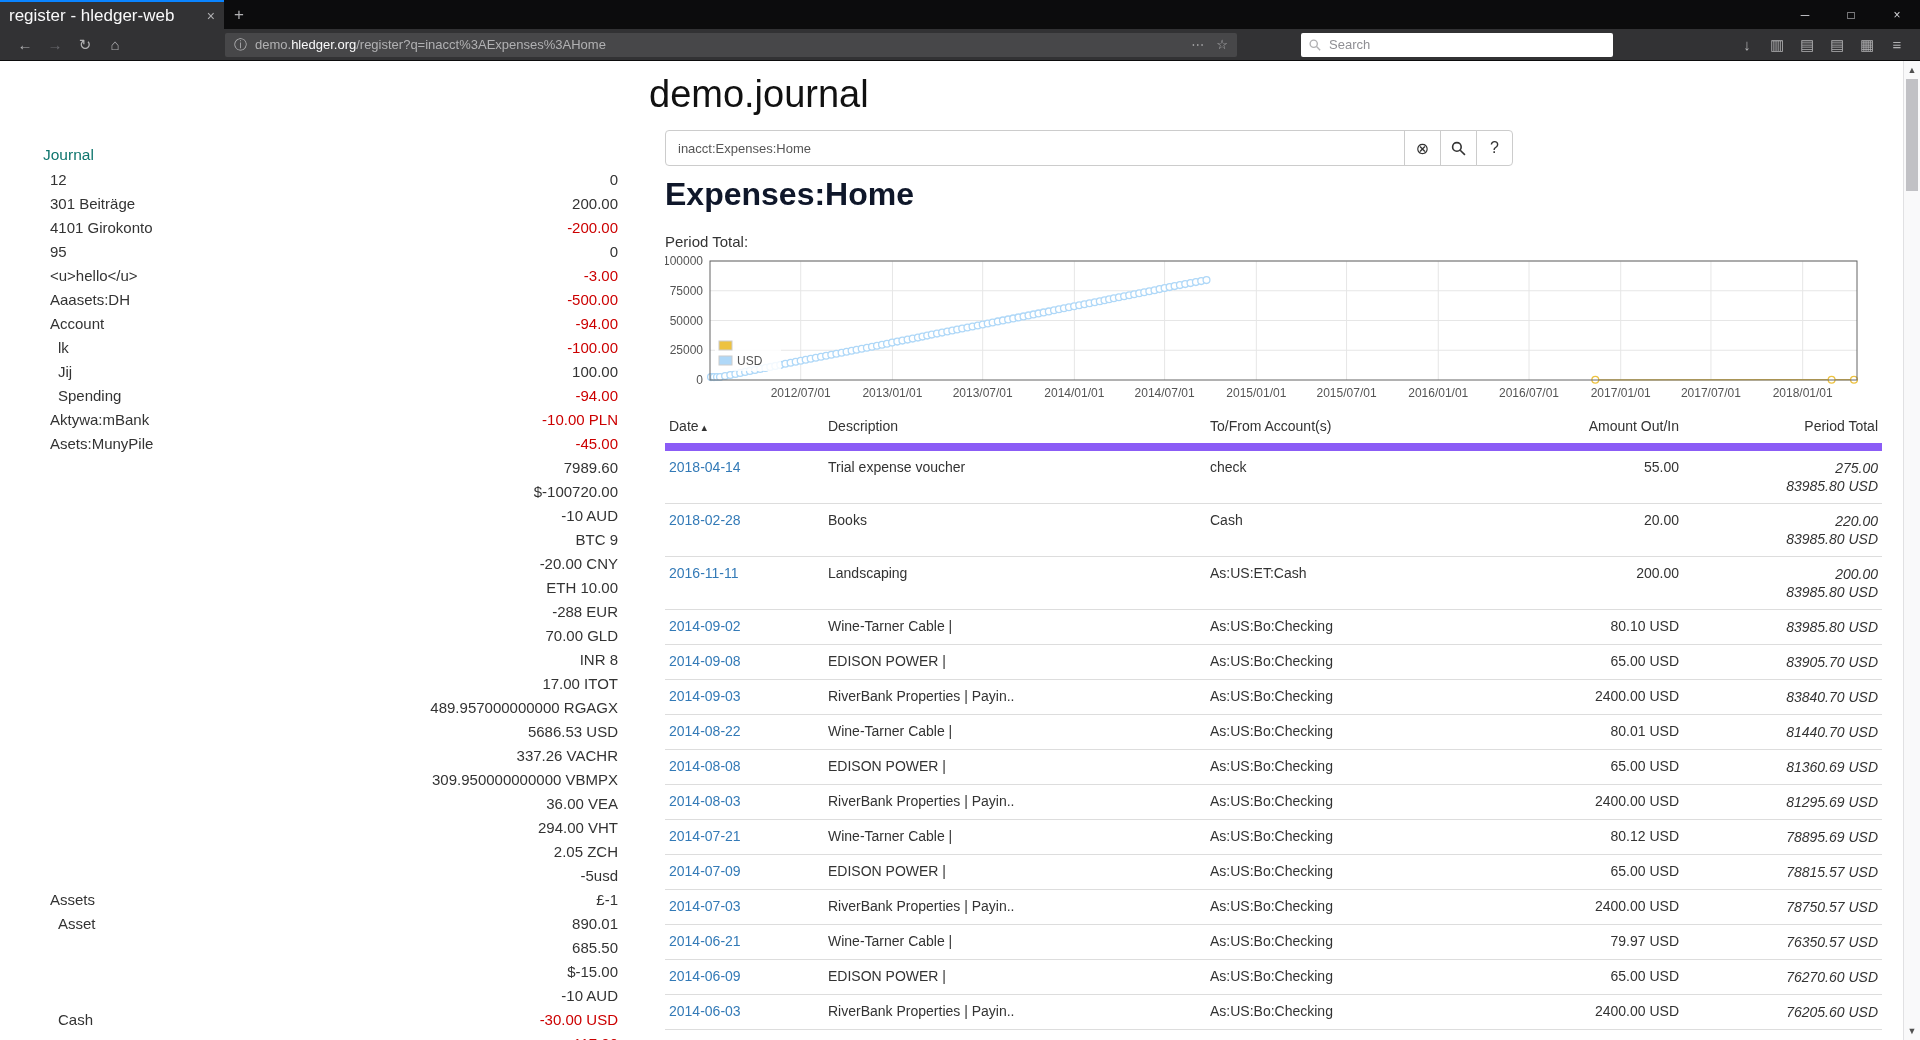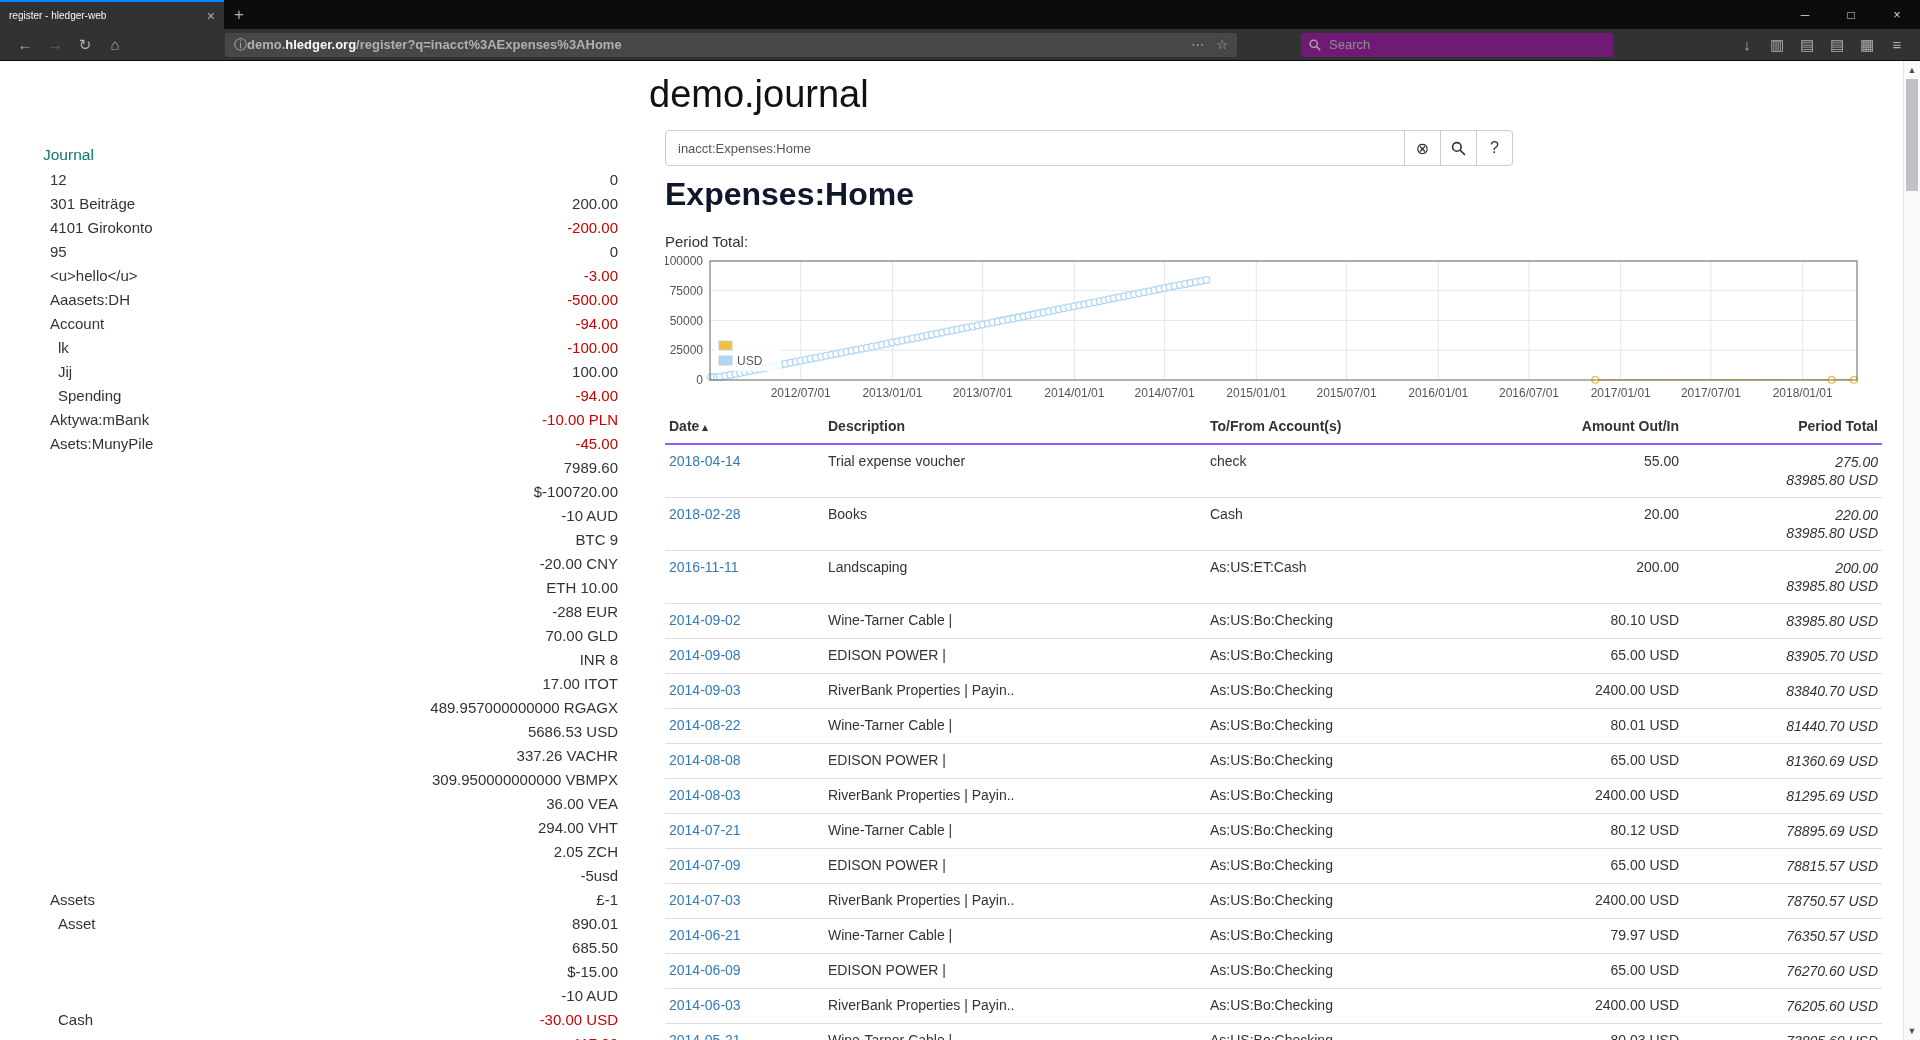--- a/index.html
+++ b/index.html
@@ -3,34 +3,34 @@
 <meta charset="utf-8">
 <style>
   * { margin:0; padding:0; box-sizing:border-box; }
   html,body { width:1920px; height:1040px; overflow:hidden; background:#fff;
               font-family:"Liberation Sans", sans-serif; }
 
   
   .chrome { position:absolute; top:0; left:0; width:1920px; height:61px; background:#0c0c0d; }
   .tabbar { position:relative; height:29px; display:flex; align-items:stretch; }
   .tab { width:224px; background:#323234; border-top:2px solid #0a84ff; display:flex; align-items:center; padding:0 9px; }
-  .tab-title { color:#f9f9fa; font-size:10px; flex:1; white-space:nowrap; overflow:hidden; }
+  .tab-title { color:#f9f9fa; font-size:17px; flex:1; white-space:nowrap; overflow:hidden; }
   .tab-close { color:#b1b1b3; font-size:14px; margin-left:6px; }
   .newtab { width:30px; display:flex; align-items:center; justify-content:center; color:#b1b1b3; font-size:17px; }
   .wincontrols { position:absolute; right:0; top:0; height:29px; display:flex; }
   .wincontrols span { width:46px; display:flex; align-items:center; justify-content:center; color:#d7d7db; font-size:12px; }
   .navbar { height:32px; background:#323234; display:flex; align-items:center; padding:0 8px 0 10px; border-bottom:1px solid #0c0c0d; }
   .nav-icon { width:30px; height:26px; display:flex; align-items:center; justify-content:center; color:#b1b1b3; font-size:15px; border-radius:2px; position:relative; }
   .nav-icon.dim { color:#69696d; }
   .urlbar { margin-left:95px; width:1012px; height:24px; background:#474749; border-radius:2px; display:flex; align-items:center; padding:0 9px; font-size:13px; }
   .urlbar .info { color:#b1b1b3; font-size:13px; }
-  .url-text { color:#b1b1b3; white-space:nowrap; overflow:hidden;font-weight:bold; }
+  .url-text { margin-left:8px; color:#b1b1b3; white-space:nowrap; overflow:hidden; }
   .url-text .dom { color:#f9f9fa; }
   .url-actions { margin-left:auto; display:flex; gap:12px; color:#b1b1b3; font-size:13px; }
-  .searchbar { margin-left:64px; width:312px; height:24px; background:#701a75; border-radius:2px; display:flex; align-items:center; padding:0 8px; gap:8px; }
+  .searchbar { margin-left:64px; width:312px; height:24px; background:#ffffff; border-radius:2px; display:flex; align-items:center; padding:0 8px; gap:8px; }
   .searchbar .ph { color:#8f8f94; font-size:13px; }
   .right-icons { margin-left:auto; display:flex; }
 
   
   .page { position:absolute; top:61px; left:0; width:1920px; height:979px; background:#fff; color:#333; overflow:hidden; }
   .pg-title { position:absolute; left:649px; top:12px; font-size:38px; font-weight:500; color:#111; }
 
   
   .sidebar { position:absolute; left:0; top:82px; width:618px; }
   .journal { height:24px; display:flex; align-items:center; padding-left:43px; font-size:15.5px; color:#0f766e; }
@@ -43,21 +43,21 @@
   .main { position:absolute; left:665px; top:0; width:1217px; height:979px; }
   .qform { position:absolute; top:69px; left:0; display:flex; }
   .qinput { width:740px; height:36px; border:1px solid #ccc; border-radius:4px 0 0 4px; padding:6px 12px; font-size:13px; color:#555; font-family:inherit; outline:none; }
   .qbtn { height:36px; width:37px; border:1px solid #ccc; background:#fff; margin-left:-1px; font-size:16px; color:#333; display:flex; align-items:center; justify-content:center; font-family:inherit; }
   .qbtn.last { border-radius:0 4px 4px 0; }
   .reg-head { position:absolute; top:115px; font-size:32px; font-weight:700; color:#0f172a; }
   .ptl { position:absolute; top:172px; font-size:15px; font-weight:normal; color:#333; }
   #chart { position:absolute; top:190px; left:0; }
 
   .reg-table { position:absolute; top:348px; border-collapse:collapse; table-layout:fixed; width:1217px; font-size:14px; color:#333; }
-  .reg-table th { text-align:left; font-weight:bold; border-bottom:2px solid #8b5cf6; padding:9px 4px; }
+  .reg-table th { text-align:left; font-weight:normal; border-bottom:8px solid #8b5cf6; padding:9px 4px; }
   .reg-table td { border-top:1px solid #ddd; padding:8px 4px; vertical-align:top; }
   th.r, td.r { text-align:right; }
   .date-link { color:#337ab7; text-decoration:none;margin-top:45px; }
   .sort { font-size:11px; color:#333; margin-left:3px; }
   .tot-line { line-height:18px;font-style:italic; }
 
   
   .sbar { position:absolute; right:0; top:0; width:17px; height:979px; background:#f9f9fa; border-left:1px solid #e1e1e3; }
   .sbar .arr { position:absolute; left:0; width:16px; height:16px; display:flex; align-items:center; justify-content:center; color:#505050; font-size:9px; }
   .sbar .thumb { position:absolute; left:2px; top:18px; width:12px; height:112px; background:#c1c1c5; }

